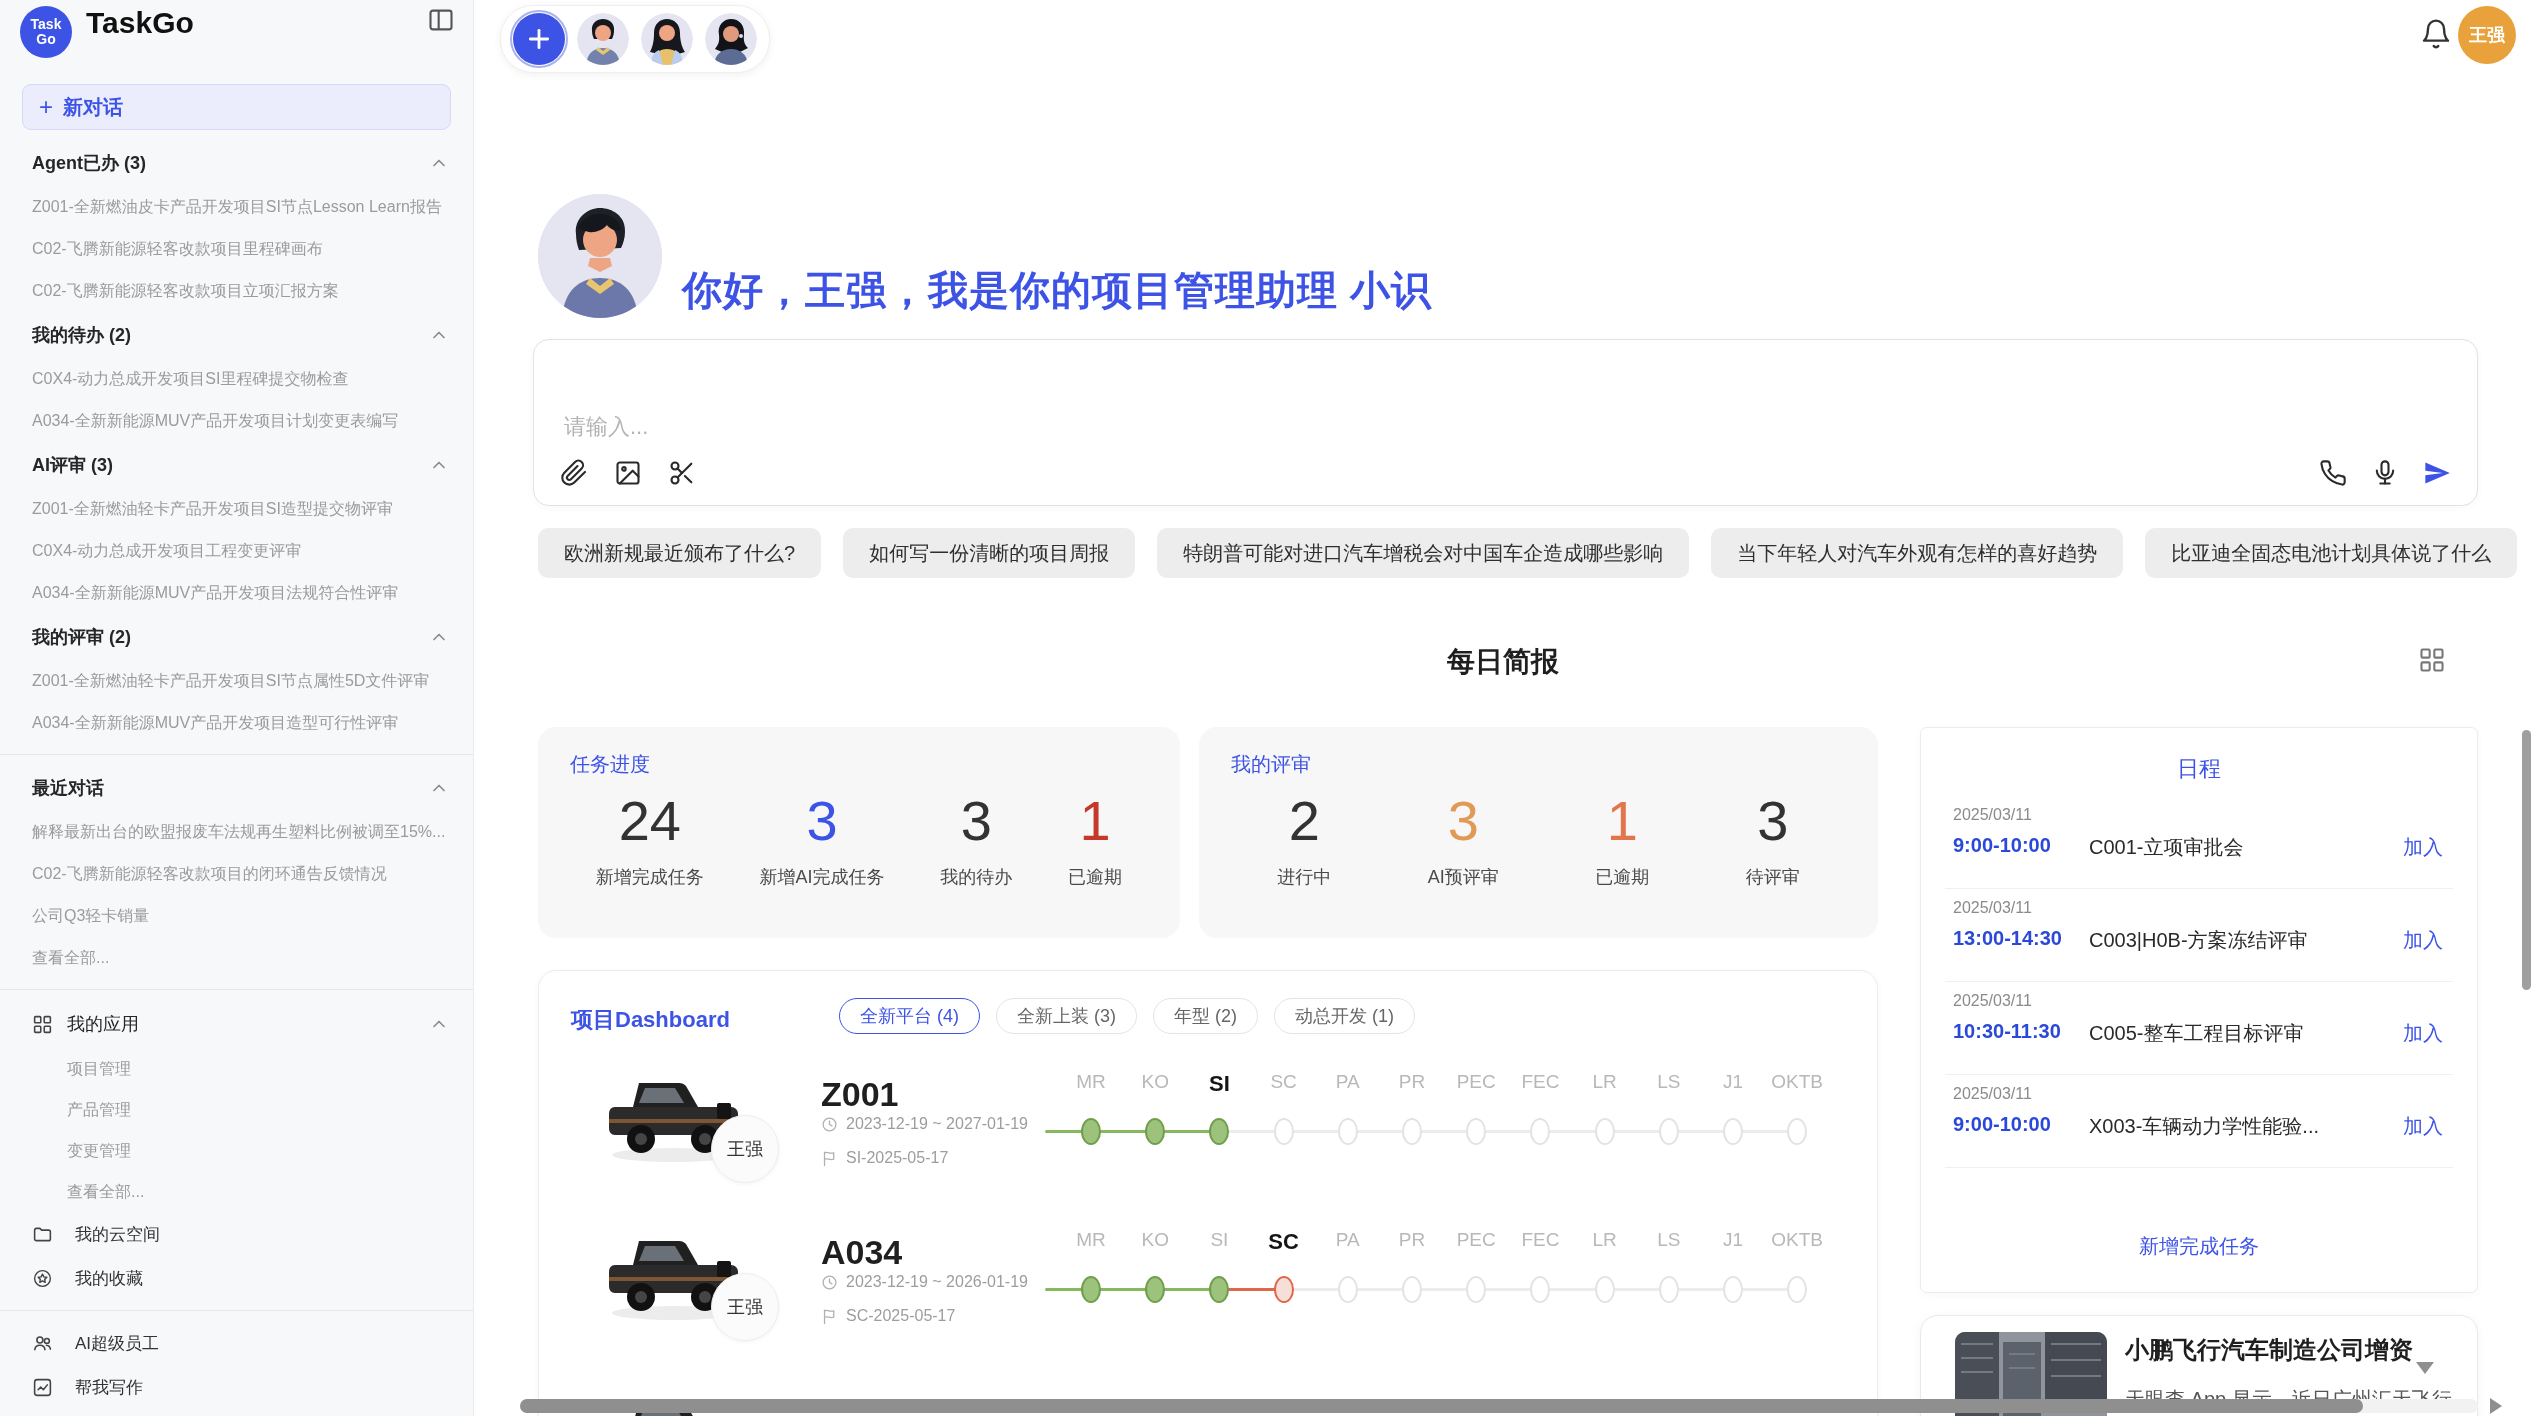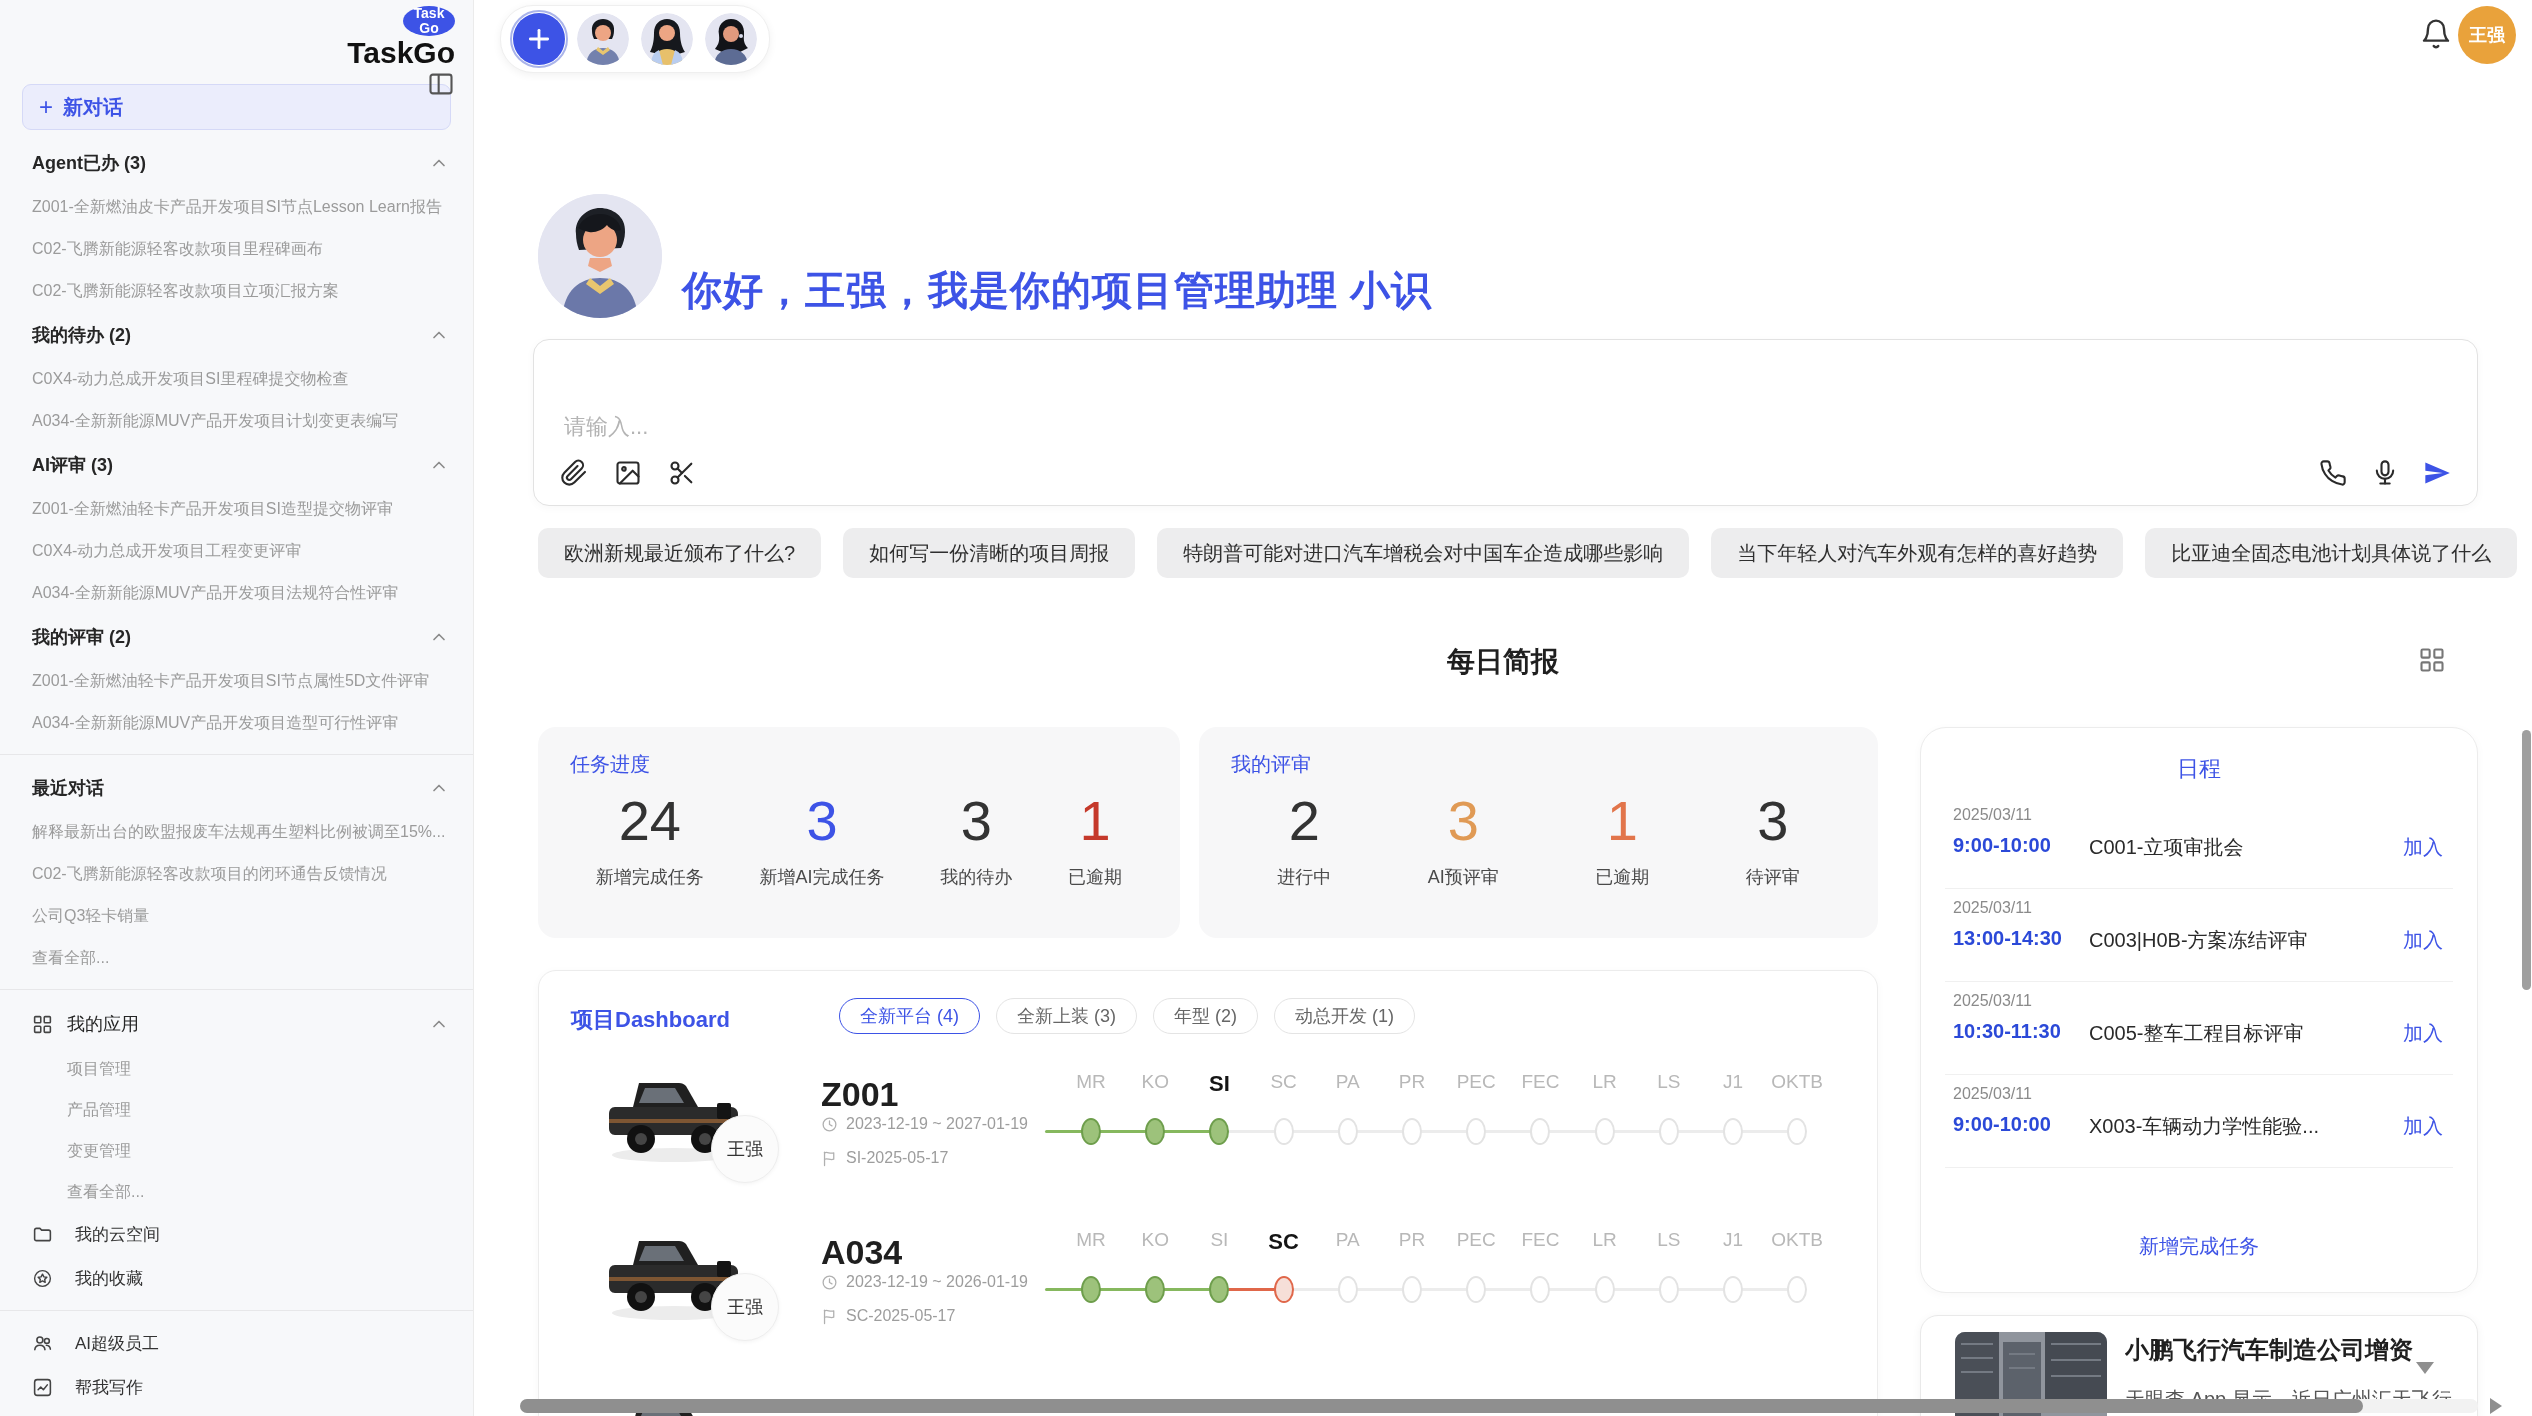--- a/index.html
+++ b/index.html
@@ -9,21 +9,21 @@
     -webkit-font-smoothing:antialiased;color:#222;
   }
   .icon{display:inline-flex;align-items:center;justify-content:center;flex:0 0 auto;}
   .icon svg{width:100%;height:100%;display:block;}
 
   
   #sidebar{
     position:absolute;left:0;top:0;width:474px;height:1416px;box-sizing:border-box;
     background:#f7f8fa;border-right:1px solid #ebebeb;overflow:hidden;
   }
-  .side-logo-row{display:flex;align-items:flex-end;height:64px;padding:6px 18px 0 20px;flex-direction:column;}
+  .side-logo-row{display:flex;align-items:flex-start;height:64px;padding:6px 18px 0 20px;}
   .logo-circle{
     width:52px;height:52px;border-radius:50%;background:#3D53E6;color:#fff;
     display:flex;flex-direction:column;align-items:center;justify-content:center;
     font-size:14px;font-weight:bold;line-height:15px;
   }
   .logo-title{font-size:30px;font-weight:bold;color:#111;margin-left:14px;flex:1;}
   .collapse-btn{width:28px;height:28px;color:#555;cursor:pointer;}
   .new-chat{
     margin:14px 22px 10px 22px;height:46px;border:1px solid #d5d9f7;background:#ebedfc;
     border-radius:9px;display:flex;align-items:center;padding:0 16px;gap:10px;
@@ -138,21 +138,21 @@
   .ms-label{position:absolute;top:8px;width:80px;text-align:center;font-size:19px;color:#b8b8b8;white-space:nowrap;}
   .ms-label.cur{font-size:22px;font-weight:bold;color:#151515;}
   .ms-seg{position:absolute;height:3px;border-radius:2px;}
   .ms-dot{position:absolute;width:20px;height:27px;border-radius:50%;box-sizing:border-box;background:#fff;border:2px solid #e3e3e3;}
   .ms-dot.done{background:#9DC27B;border-color:#6E9E4C;}
   .ms-dot.overdue{background:#F6DFD8;border-color:#E0674A;}
 
   
   #sched-card{
     position:absolute;left:1920px;top:727px;width:558px;height:566px;background:#fff;
-    border:1px solid #ececec;border-radius:26px;box-sizing:border-box;box-shadow:0 2px 10px rgba(0,0,0,.03);padding-left:23px;
+    border:1px solid #ececec;border-radius:7px;box-sizing:border-box;box-shadow:0 2px 10px rgba(0,0,0,.03);padding-left:23px;
   }
   #sched-title{position:absolute;left:0;right:0;top:26px;text-align:center;font-size:22px;color:#3D53E6;}
   .sched-item{position:absolute;left:0;width:558px;height:92px;}
   .sched-date{position:absolute;left:32px;top:0;font-size:16px;color:#8a8a8a;}
   .sched-time{position:absolute;left:32px;top:28px;font-size:20px;font-weight:bold;color:#2B49D8;white-space:nowrap;}
   .sched-name{position:absolute;left:168px;top:28px;font-size:20px;color:#2a2a2a;white-space:nowrap;}
   .sched-join{position:absolute;right:36px;top:28px;font-size:20px;color:#3D53E6;cursor:pointer;}
   .sched-sep{position:absolute;left:24px;right:24px;border-top:1px solid #f0f0f0;}
   #sched-footer{position:absolute;left:0;right:0;bottom:32px;text-align:center;font-size:20px;color:#3D53E6;cursor:pointer;}
 

